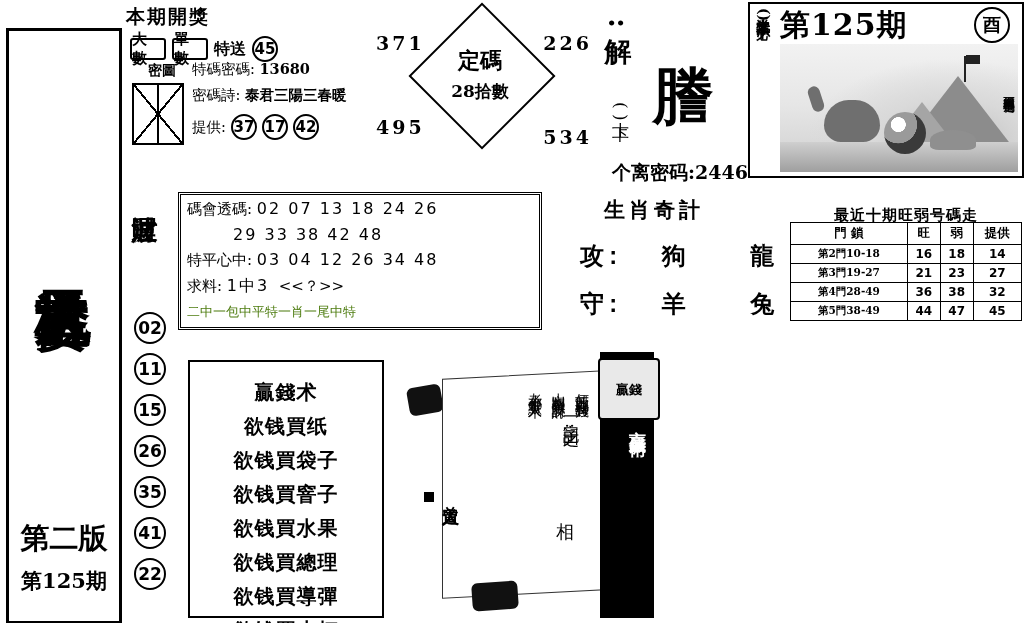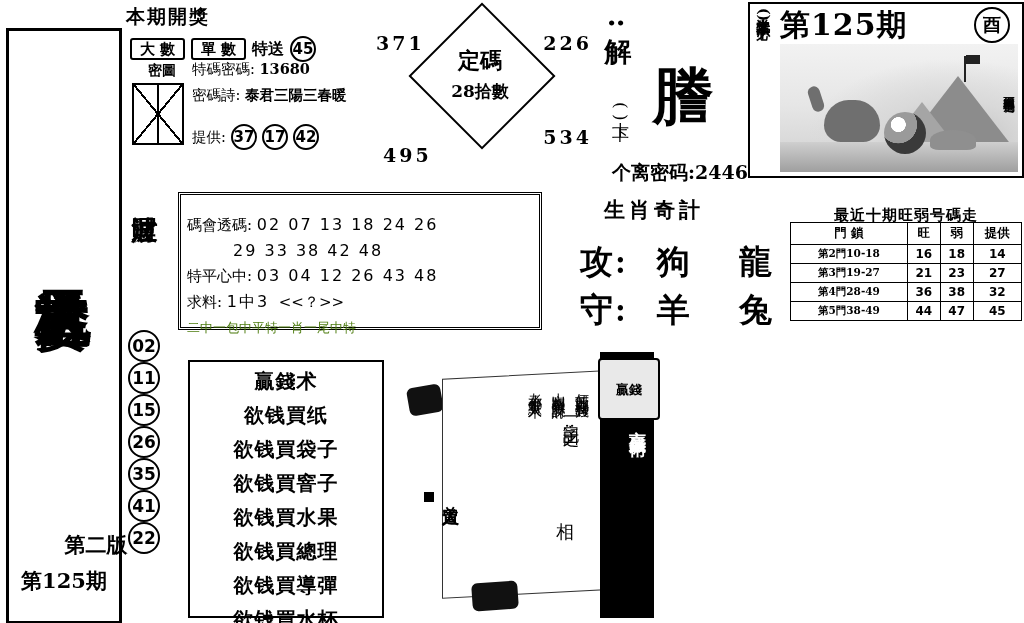--- a/index.html
+++ b/index.html
@@ -26,50 +26,49 @@
     font-size:57px;
     line-height:0.98;
     letter-spacing:0px;
     text-align:center;
     writing-mode:vertical-rl;
     height:420px;
     white-space:nowrap;
   }
   .left-edition{
     position:absolute;bottom:62px;left:0;width:100%;
-    text-align:center;font-size:21px;font-weight:bold;
-    font-family:"DejaVu Serif","Liberation Serif",serif;
-    padding-left:32px;
+    text-align:center;font-size:29px;font-weight:bold;
+    font-family:"DejaVu Serif","Liberation Serif",serif;
   }
   .left-issue{
     position:absolute;bottom:26px;left:0;width:100%;
     text-align:center;font-size:21px;font-weight:bold;
     font-family:"DejaVu Serif","Liberation Serif",serif;
   }
 
   
   .chip{
     display:inline-flex;align-items:center;justify-content:center;
     border:2px solid #000;border-radius:50%;
     font-weight:bold;font-size:15px;
     width:26px;height:26px;box-sizing:border-box;
     font-family:"DejaVu Sans","Liberation Sans",sans-serif;
   }
-  .chip.sq{border-radius:3px;width:55px;height:22px;font-size:15px;}
+  .chip.sq{border-radius:3px;width:36px;height:22px;font-size:15px;}
 
   
   .wave-col{
     position:absolute;left:128px;top:196px;width:44px;
   }
   .wave-label{
     font-family:"DejaVu Serif","Liberation Serif",serif;
     font-size:26px;font-weight:bold;line-height:1.0;
     writing-mode:vertical-rl;height:110px;margin-left:4px;
   }
-  .wave-chips{margin-top:24px;display:flex;flex-direction:column;gap:0;}
+  .wave-chips{margin-top:6px;display:flex;flex-direction:column;gap:9px;align-items:center;}
   .wave-chips .chip{width:32px;height:32px;font-size:17px;}
 
   
   .open-block{position:absolute;left:126px;top:4px;width:240px;}
   .open-title{
     text-align:left;font-size:19px;font-weight:bold;
     font-family:"DejaVu Serif","Liberation Serif",serif;
     letter-spacing:2px;
   }
   .open-row1{display:flex;align-items:center;gap:6px;margin-top:6px;padding-left:4px;}
@@ -85,39 +84,39 @@
     content:"";position:absolute;left:0;top:0;width:100%;height:100%;
   }
   .mi-grid:before{background:
      linear-gradient(to bottom right,transparent calc(50% - 1px),#000 calc(50% - 1px),#000 calc(50% + 1px),transparent calc(50% + 1px));}
   .mi-grid:after{background:
      linear-gradient(to bottom left,transparent calc(50% - 1px),#000 calc(50% - 1px),#000 calc(50% + 1px),transparent calc(50% + 1px));}
   .mi-vline{position:absolute;left:50%;top:0;width:2px;height:100%;background:#000;transform:translateX(-1px);}
   .open-lines{position:absolute;left:66px;top:56px;width:180px;}
   .open-lines .ln{font-size:14.5px;margin-bottom:7px;white-space:nowrap;font-family:"DejaVu Serif","Liberation Serif",serif;}
   .open-lines .ln b{font-weight:bold;}
-  .supply-row{display:flex;align-items:center;gap:5px;margin-top:19px;}
+  .supply-row{display:flex;align-items:center;gap:5px;margin-top:9px;}
 
   
   .diamond-wrap{position:absolute;left:378px;top:6px;width:210px;height:160px;}
   .diamond{
     position:absolute;left:52px;top:18px;width:100px;height:100px;
     border:2px solid #000;transform:rotate(45deg);
   }
   .diamond-text{
     position:absolute;left:52px;top:18px;width:100px;height:100px;
     display:flex;flex-direction:column;align-items:center;justify-content:center;
     font-family:"DejaVu Serif","Liberation Serif",serif;font-weight:bold;
   }
   .diamond-text .t1{font-size:22px;}
   .diamond-text .t2{font-size:17px;margin-top:4px;}
   .cor{position:absolute;font-size:19px;font-weight:bold;font-family:"DejaVu Serif","Liberation Serif",serif;letter-spacing:3px;}
   .cor.tl{left:-2px;top:26px;}
   .cor.tr{right:-4px;top:26px;}
-  .cor.bl{left:-2px;bottom:0;margin-left:7px;}
+  .cor.bl{left:-2px;bottom:28px;}
   .cor.br{right:-4px;bottom:18px;}
 
   
   .jie-block{position:absolute;left:600px;top:18px;width:180px;}
   .jie-ch{
     font-family:"DejaVu Serif","Liberation Serif",serif;
     font-size:27px;font-weight:bold;
     writing-mode:vertical-rl;height:78px;display:inline-block;
   }
   .big-word{
@@ -133,21 +132,21 @@
   .geli{
     position:absolute;left:612px;top:160px;
     font-family:"DejaVu Serif","Liberation Serif",serif;
     font-size:19px;font-weight:bold;white-space:nowrap;
   }
   .shengxiao-title{
     position:absolute;left:604px;top:196px;
     font-family:"DejaVu Serif","Liberation Serif",serif;
     font-size:21px;font-weight:bold;letter-spacing:4px;
   }
-  .gs-row{position:absolute;font-family:Liberation Serif, serif;font-size:33px;font-weight:bold;letter-spacing:2px;}
+  .gs-row{position:absolute;font-family:Liberation Mono, monospace;font-size:24px;font-weight:bold;letter-spacing:2px;}
   .gs-row.r1{left:580px;top:240px;}
   .gs-row.r2{left:580px;top:288px;}
   .gs-row span.v{display:inline-block;width:72px;text-align:center;}
 
   
   .pic-box{
     position:absolute;left:748px;top:2px;width:272px;height:172px;
     border:2px solid #000;background:#fff;overflow:hidden;
   }
   .pic-side{
@@ -227,36 +226,36 @@
   }
   table.rt th,table.rt td{
     border:1px solid #000;text-align:center;font-size:12px;padding:2px 0;font-weight:bold;
   }
   table.rt th{font-family:"DejaVu Serif","Liberation Serif",serif;font-size:12.5px;}
   table.rt td.first{font-size:10.5px;font-family:"DejaVu Serif","Liberation Serif",serif;}
 
   
   .code-box{
     position:absolute;left:178px;top:192px;width:364px;height:138px;
-    border:3px double #000;padding:20px 6px;box-sizing:border-box;
+    border:3px double #000;padding:4px 6px;box-sizing:border-box;
     background:#fff;
   }
   .code-line{font-size:15px;margin-bottom:6px;white-space:nowrap;font-family:"DejaVu Serif","Liberation Serif",serif;}
   .code-line .nums{font-family:"DejaVu Sans","Liberation Sans",sans-serif;letter-spacing:2px;font-size:16px;}
   .code-line.indent{padding-left:46px;}
   .code-line.faded{color:#4d7c0f;font-size:13px;}
 
   
   .list-box{
     position:absolute;left:188px;top:360px;width:196px;height:258px;
     border:2px solid #000;box-sizing:border-box;padding-top:6px;
   }
   .list-title{
     text-align:center;font-family:"DejaVu Serif","Liberation Serif",serif;
-    font-size:20px;font-weight:bold;letter-spacing:1px;
+    font-size:20px;font-weight:bold;letter-spacing:1px;margin-top:11px;
   }
   .list-item{
     font-family:"DejaVu Serif","Liberation Serif",serif;
     font-size:20px;font-weight:bold;text-align:center;margin-top:7px;letter-spacing:1px;
   }
 
   
   .scroll-area{position:absolute;left:398px;top:356px;width:260px;height:266px;}
   .scroll-paper{
     position:absolute;left:44px;top:18px;width:180px;height:218px;
@@ -457,21 +456,21 @@
   <div class="code-box">
     <div class="code-line">
       <span>碼會透碼:</span>
       <span class="nums">02 07 13 18 24 26</span>
     </div>
     <div class="code-line indent">
       <span class="nums">29 33 38 42 48</span>
     </div>
     <div class="code-line">
       <span>特平心中:</span>
-      <span class="nums">03 04 12 26 43 48</span>
+      <span class="nums">03 04 12 26 34 48</span>
     </div>
     <div class="code-line">
       <span>求料:</span>
       <span class="nums">1中3</span>
       &nbsp;<span>&lt;&lt;？&gt;&gt;</span>
     </div>
     <div class="code-line faded">二中一包中平特一肖一尾中特</div>
   </div>
 
   <div class="list-box">

